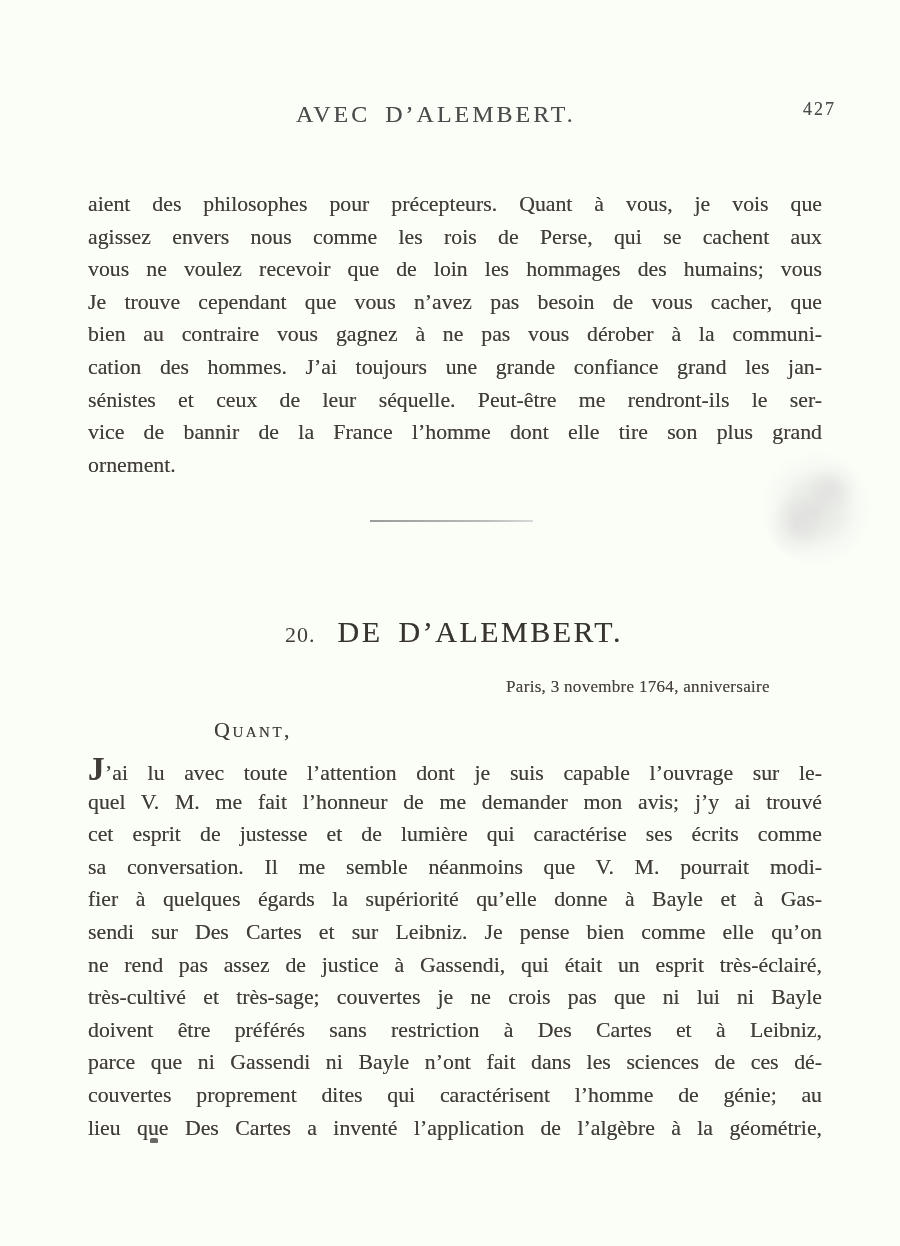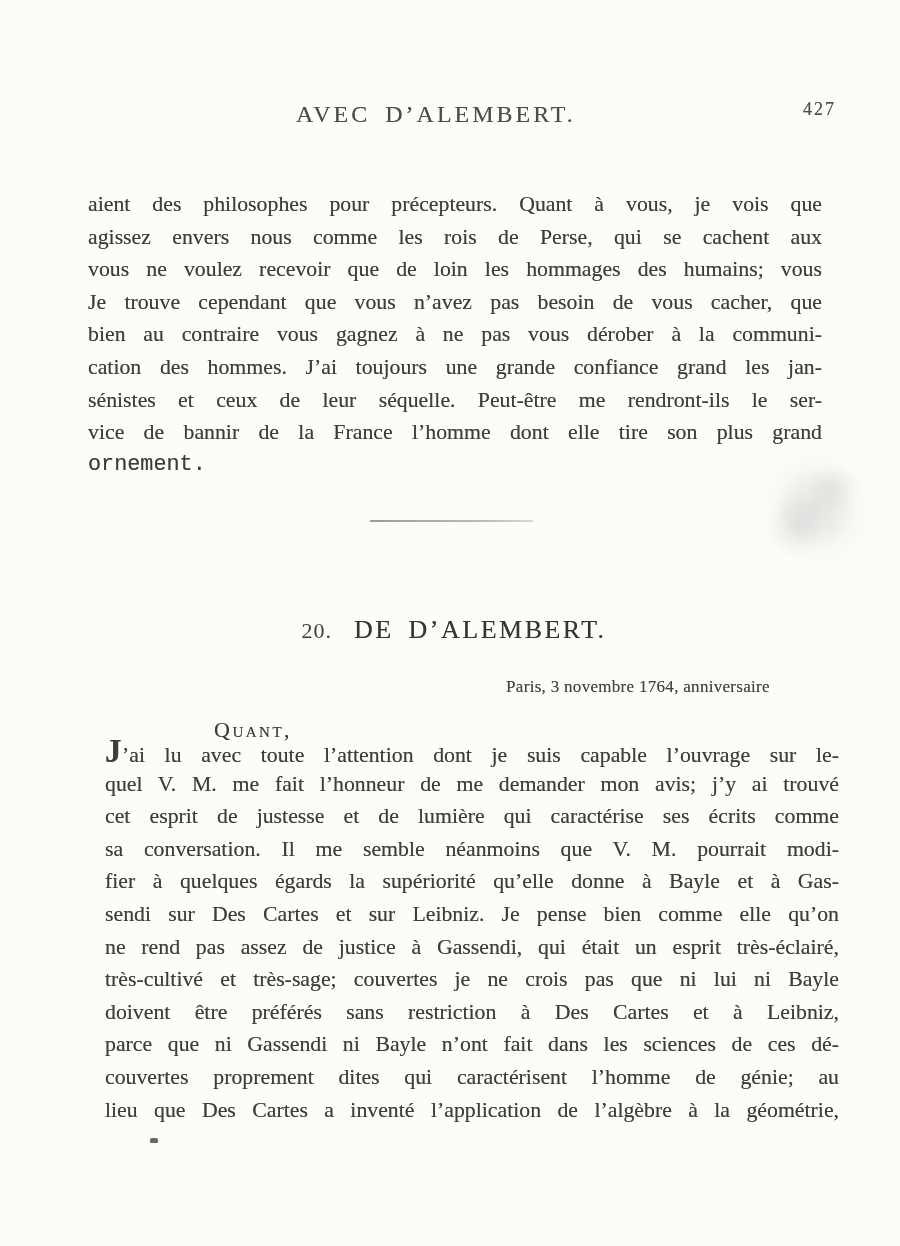--- a/index.html
+++ b/index.html
@@ -35,22 +35,22 @@
     font-size: 21.8px;
     color: var(--ink, #403c38);
     text-shadow: 0 0 0.5px rgba(70,66,60,.6);
   }
   .pline {
     height: 32.6px; line-height: 32.6px;
     text-align: justify; text-align-last: justify;
     overflow: hidden; white-space: normal;
   }
   .cont { top: 147px; margin-top: 41px; }
-  .cont .pline:last-child { text-align-last: left; font-family: Liberation Mono, monospace; }
-  .letter { top: 735px; margin-left: 17px; }
+  .cont .pline:last-child { text-align-last: left; }
+  .letter { top: 753px; }
   .initial {
     font-size: 33px; font-weight: bold;
     letter-spacing: 0.5px;
   }
   
   .divider {
     position: absolute; left: 370px; top: 520px;
     width: 163px; height: 2px;
     background: linear-gradient(to right, #828284, #99999b 40%, #ababad 70%, #cfcfd0);
     opacity: .8;
@@ -68,21 +68,21 @@
   .section-heading {
     position: absolute; left: 0; top: 615px; width: 900px;
     display: flex; justify-content: center; align-items: baseline; gap: 22px;
     transform: translateX(4px);
   }
   .sec-num {
     font-size: 22px; letter-spacing: 1px;
     font-variant-numeric: oldstyle-nums;
   }
   .sec-title {
-    font-size: 26px; letter-spacing: 2.5px; word-spacing: 6px;
+    font-size: 30px; letter-spacing: 2.5px; word-spacing: 6px;
     color: #38342f;
     text-shadow: 0 0 0.6px rgba(60,56,50,.6);
   }
   
   .dateline {
     position: absolute; left: 420px; top: 676px; width: 436px;
     text-align: center;
     font-size: 17px; line-height: 22.5px; letter-spacing: 0.3px;
     color: #46423d;
     text-shadow: 0 0 0.5px rgba(70,66,60,.55);

